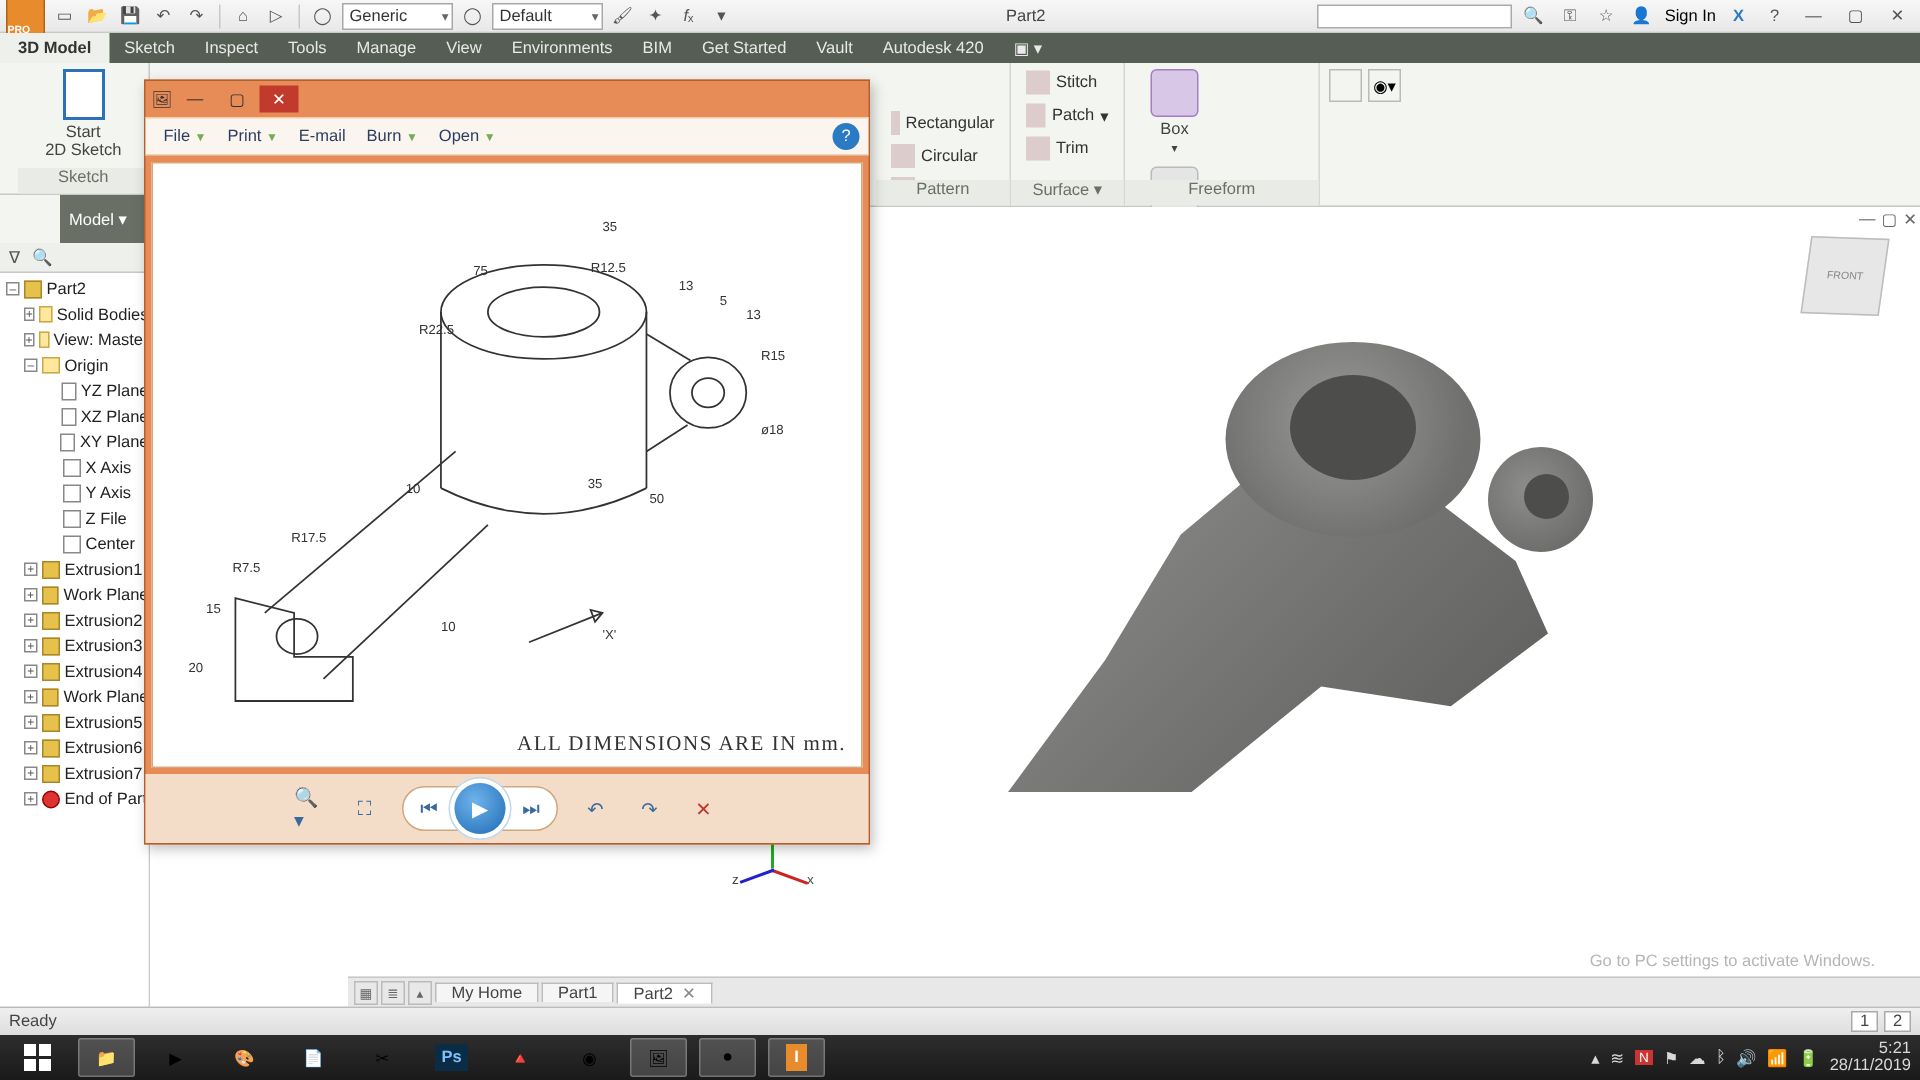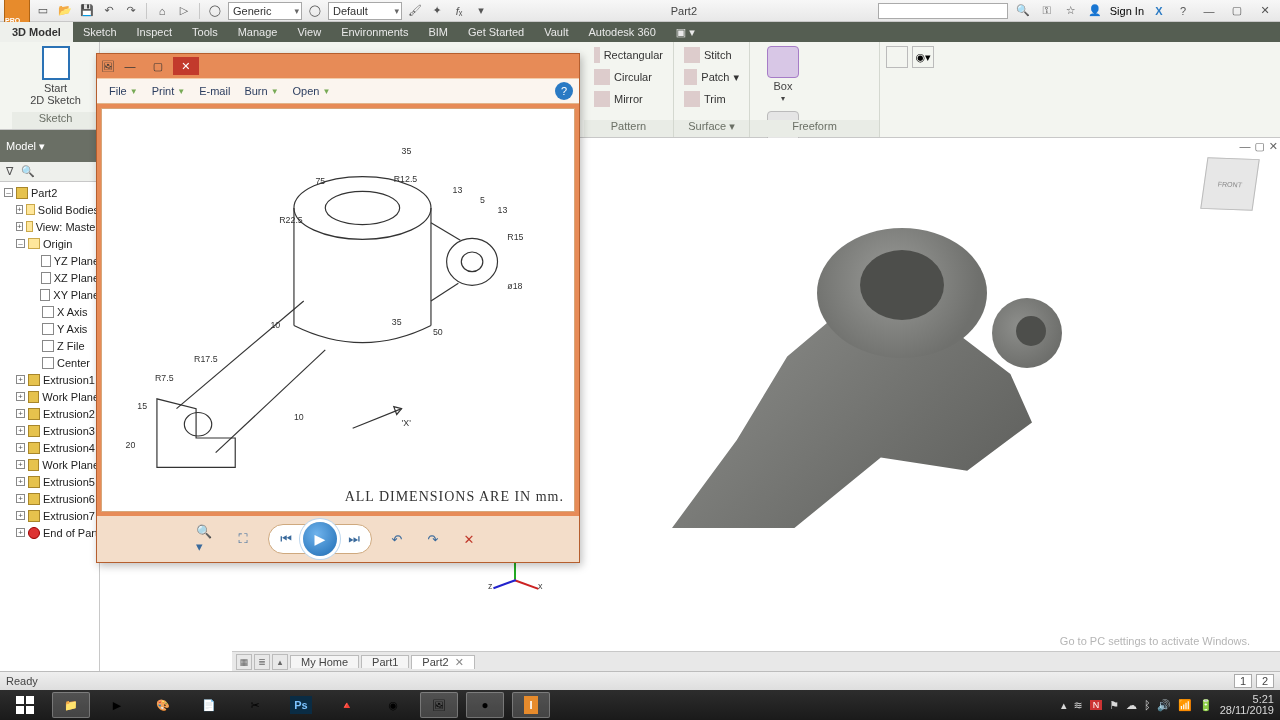--- a/index.html
+++ b/index.html
@@ -32,21 +32,21 @@
 .big-btn .big-ic{ width:32px;height:32px;background:#d8c7e6;border:1px solid #a67cc7;border-radius:4px; }
 .big-btn.disabled{ color:#a9a9a9; } .big-btn.disabled .big-ic{ background:#e5e5e5;border-color:#bbb; }
 
 
 .left-col{ position:absolute;left:0;top:42px;width:100px;bottom:49px;background:#f3f5f0;border-right:1px solid #c8c8c8; }
 .sketch-panel{ height:88px;border-bottom:1px solid #c8c8c8;display:flex;flex-direction:column;align-items:center;padding-top:4px;padding-left:12px; }
 .sketch-panel .big-ic{ width:28px;height:34px;border:2px solid #2a72b5;background:#fff; }
 .sketch-panel .lbl{ text-align:center;color:#444;margin-top:2px; }
 .sketch-panel .grp-title{ width:100%;margin-top:auto;height:17px;text-align:center;background:#e9ece6;color:#6a6f65; }
 
-.model-hdr{ height:20px;background:#6a6f65;color:#fff;display:flex;align-items:center;padding:16px 6px;gap:6px; }
+.model-hdr{ height:20px;background:#6a6f65;color:#fff;display:flex;align-items:center;padding:16px 6px;gap:6px;margin-left:40px; }
 .tool-row{ height:20px;background:#eef0ec;border-bottom:1px solid #c8c8c8;display:flex;align-items:center;gap:8px;padding:0 6px;color:#555; }
 .tree{ overflow:auto;background:#fff;height:calc(100% - 128px); padding:2px 0; }
 .tree-item{ display:flex;align-items:center;gap:3px;height:17px;padding-left:4px;color:#222;white-space:nowrap; }
 .tree-item.d1{ padding-left:16px; } .tree-item.d2{ padding-left:30px; }
 .tw{ width:9px;height:9px;border:1px solid #888;font-size:8px;line-height:7px;text-align:center;color:#555;background:#fff; }
 .ic-cube{ width:12px;height:12px;background:#e6c24d;border:1px solid #a8862a; }
 .ic-folder{ width:12px;height:11px;background:#ffe79b;border:1px solid #caa84a; }
 .ic-axis{ width:12px;height:12px;background:#fff;border:1px solid #888; }
 .ic-end{ width:12px;height:12px;border-radius:50%;background:#d33;border:1px solid #900; }
 
@@ -155,26 +155,26 @@
   <div class="tab filetab active" data-interactable="true">3D Model</div>
   <div class="tab" data-interactable="true">Sketch</div>
   <div class="tab" data-interactable="true">Inspect</div>
   <div class="tab" data-interactable="true">Tools</div>
   <div class="tab" data-interactable="true">Manage</div>
   <div class="tab" data-interactable="true">View</div>
   <div class="tab" data-interactable="true">Environments</div>
   <div class="tab" data-interactable="true">BIM</div>
   <div class="tab" data-interactable="true">Get Started</div>
   <div class="tab" data-interactable="true">Vault</div>
-  <div class="tab" data-interactable="true">Autodesk 360</div>
+  <div class="tab" data-interactable="true">Autodesk 420</div>
   <div class="tab" data-interactable="true">▣ ▾</div>
 </div>
 
 <div class="ribbon" data-interactable="false">
-  <div class="ribbon-group" style="left:584px;width:90px;" data-interactable="false">
+  <div class="ribbon-group" style="left:584px;width:90px;justify-content:flex-end;" data-interactable="false">
     <div class="rb-btn" data-interactable="true">
         <span class="ic" data-interactable="false"></span>
         <span>Rectangular</span>
       </div>
     <div class="rb-btn" data-interactable="true">
         <span class="ic" data-interactable="false"></span>
         <span>Circular</span>
       </div>
     <div class="rb-btn" data-interactable="true">
         <span class="ic" data-interactable="false"></span>

